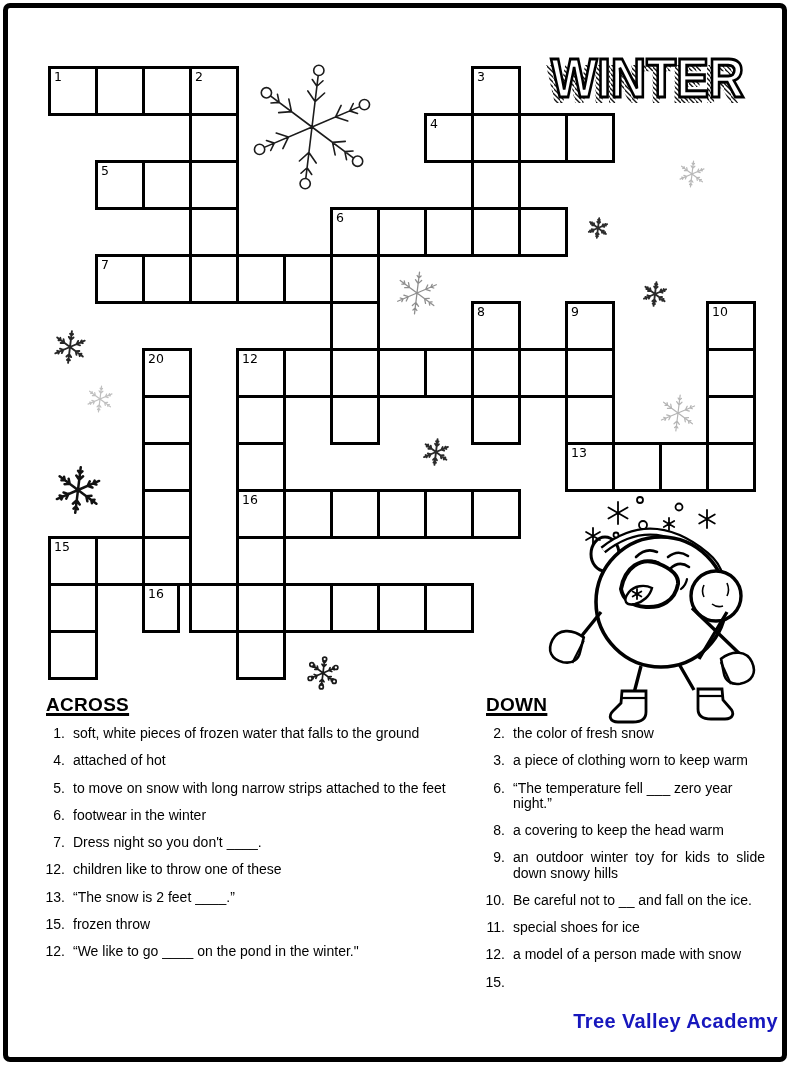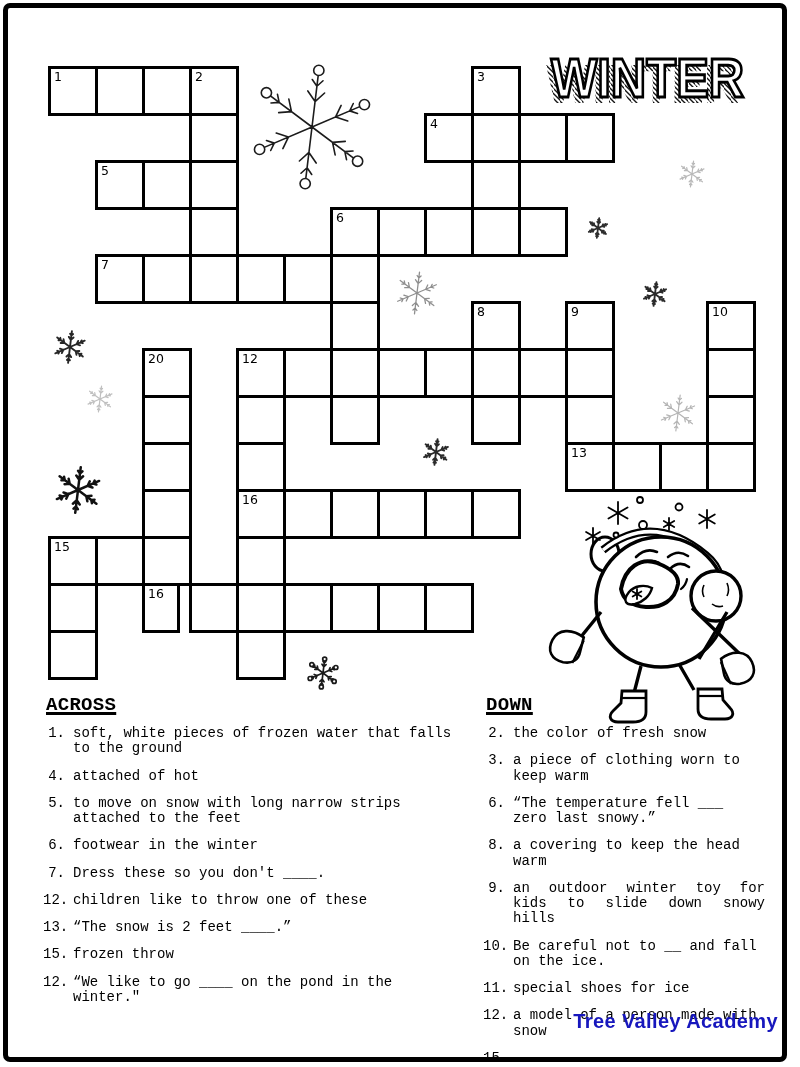--- a/index.html
+++ b/index.html
@@ -23,21 +23,21 @@
   #grid{position:absolute;left:0;top:0;width:800px;height:700px;z-index:2;}
   .cell{position:absolute;box-sizing:border-box;background:#fff;border:3px solid #000;}
   .cellnum{position:absolute;left:3px;top:0px;font-size:12.5px;line-height:15px;
         font-family:"DejaVu Sans",sans-serif;color:#000;}
 
   
   #decor-svg{position:absolute;left:0;top:0;z-index:1;}
   #snowman-svg{position:absolute;left:0;top:0;z-index:3;pointer-events:none;}
 
   
-  .clues{position:absolute;z-index:4;font-family:Liberation Mono, monospace;}
+  .clues{position:absolute;z-index:4;}
   .clues-across{left:43px;top:694px;width:412px;}
   .clues-down{left:483px;top:694px;width:282px;}
   .clues h2{margin:0 0 10px 3px;font-size:19px;font-weight:bold;letter-spacing:.3px;
         text-decoration:underline;text-decoration-thickness:2.5px;text-underline-offset:2px;}
   .clues ol{list-style:none;margin:0;padding:0;}
   .clues li{display:flex;margin-bottom:12px;font-size:14px;line-height:1.09;}
   .clue-num{flex:none;width:22px;text-align:right;}
   .clue-txt{padding-left:8px;}
   li.justify .clue-txt{text-align:justify;}
 
@@ -249,21 +249,21 @@
         <li>
           <span class="clue-num">5.</span>
           <span class="clue-txt">to move on snow with long narrow strips attached to the feet</span>
         </li>
         <li>
           <span class="clue-num">6.</span>
           <span class="clue-txt">footwear in the winter</span>
         </li>
         <li>
           <span class="clue-num">7.</span>
-          <span class="clue-txt">Dress these so you don't ____.</span>
+          <span class="clue-txt">Dress night so you don't ____.</span>
         </li>
         <li>
           <span class="clue-num">12.</span>
           <span class="clue-txt">children like to throw one of these</span>
         </li>
         <li>
           <span class="clue-num">13.</span>
           <span class="clue-txt">“The snow is 2 feet ____.”</span>
         </li>
         <li>
@@ -283,21 +283,21 @@
         <li>
           <span class="clue-num">2.</span>
           <span class="clue-txt">the color of fresh snow</span>
         </li>
         <li>
           <span class="clue-num">3.</span>
           <span class="clue-txt">a piece of clothing worn to keep warm</span>
         </li>
         <li>
           <span class="clue-num">6.</span>
-          <span class="clue-txt">“The temperature fell ___ zero last snowy.”</span>
+          <span class="clue-txt">“The temperature fell ___ zero year night.”</span>
         </li>
         <li>
           <span class="clue-num">8.</span>
           <span class="clue-txt">a covering to keep the head warm</span>
         </li>
         <li class="justify">
           <span class="clue-num">9.</span>
           <span class="clue-txt">an outdoor winter toy for kids to slide down snowy hills</span>
         </li>
         <li>

